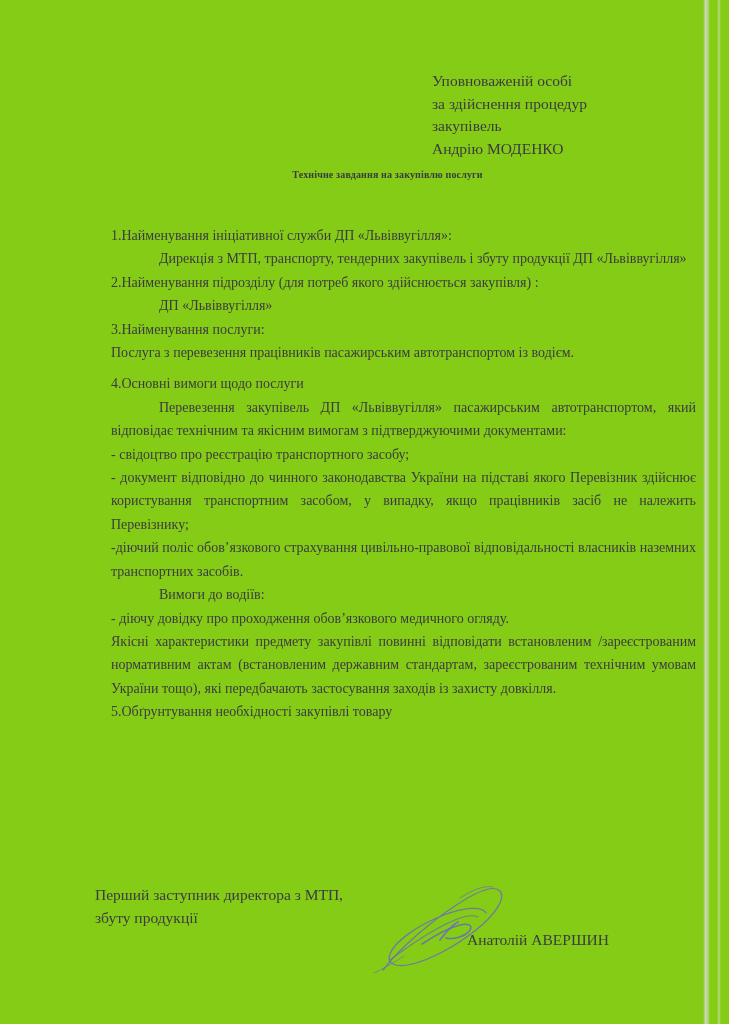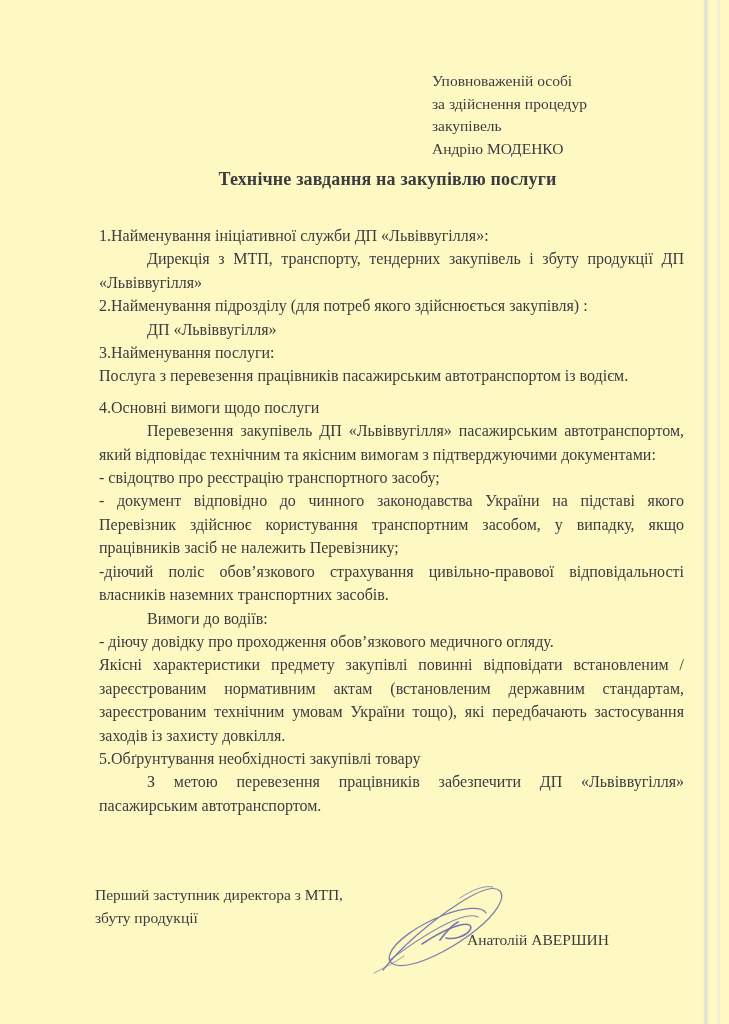--- a/index.html
+++ b/index.html
@@ -6,21 +6,21 @@
   html, body {
     margin: 0;
     padding: 0;
     background: #ffffff;
   }
   .page {
     position: relative;
     width: 729px;
     height: 1024px;
     margin: 0 auto;
-    background: #fef9c3;
+    background: #84cc16;
     overflow: hidden;
     font-family: "Liberation Serif", "DejaVu Serif", serif;
     color: #3b3b40;
     -webkit-font-smoothing: antialiased;
   }
   
   .scan-seam {
     position: absolute;
     top: 0;
     bottom: 0;
@@ -64,32 +64,32 @@
   }
   .addressee div { white-space: pre; }
 
   
   .doc-title {
     position: absolute;
     left: 0;
     top: 169px;
     width: 585px;
     text-align: center;
-    font-size: 18px;
+    font-size: 10px;
     font-weight: bold;
     letter-spacing: 0.15px;
   }
 
   
   .body-block {
     position: absolute;
-    left: 4px;
+    left: 16px;
     top: 224px;
     width: 585px;
-    font-size: 16px;
+    font-size: 14px;
     line-height: 23.4px;
   }
   .p {
     margin: 0;
     text-align: left;
     white-space: normal;
   }
   .p.justify {
     text-align: justify;
     text-align-last: left;
@@ -162,21 +162,20 @@
       <p class="p">4.Основні вимоги щодо послуги</p>
       <p class="p justify indent">Перевезення закупівель ДП «Львіввугілля» пасажирським автотранспортом, який відповідає технічним та якісним вимогам з підтверджуючими документами:</p>
       <p class="p">- свідоцтво про реєстрацію транспортного засобу;</p>
       <p class="p justify">- документ відповідно до чинного законодавства України на підставі якого Перевізник здійснює користування транспортним засобом, у випадку, якщо працівників засіб не належить Перевізнику;</p>
       <p class="p justify">-діючий поліс обов’язкового страхування цивільно-правової відповідальності власників наземних транспортних засобів.</p>
       <p class="p indent">Вимоги до водіїв:</p>
       <p class="p">- діючу довідку про проходження обов’язкового медичного огляду.</p>
       <p class="p justify">Якісні характеристики предмету закупівлі повинні відповідати встановленим /зареєстрованим нормативним актам (встановленим державним стандартам, зареєстрованим технічним умовам України тощо), які передбачають застосування заходів із захисту довкілля.</p>
 
       <p class="p">5.Обґрунтування необхідності закупівлі товару</p>
-      <p class="p justify indent">З метою  перевезення працівників забезпечити ДП «Львіввугілля» пасажирським автотранспортом.</p>
 
     </div>
 
     <div class="sign-block">
       <div class="sign-left">
         <div>Перший заступник директора з МТП,</div>
         <div>збуту продукції</div>
       </div>
 
       <svg class="signature" viewBox="0 0 190 110" xmlns="http://www.w3.org/2000/svg">

